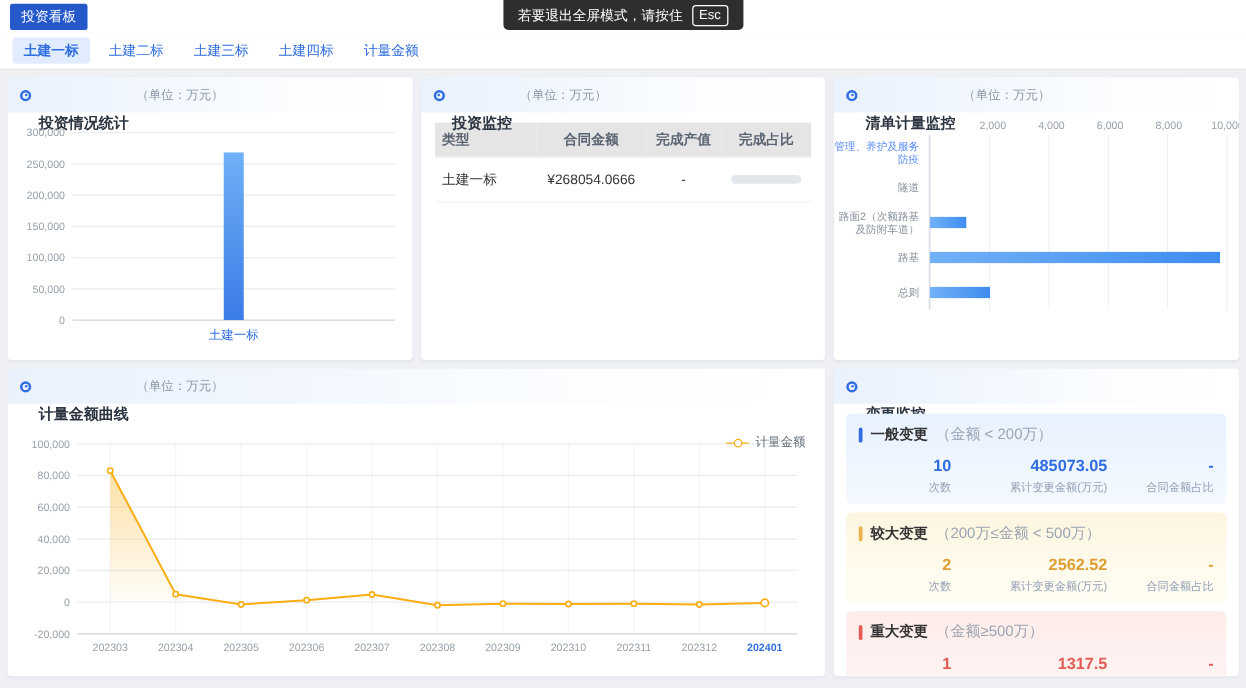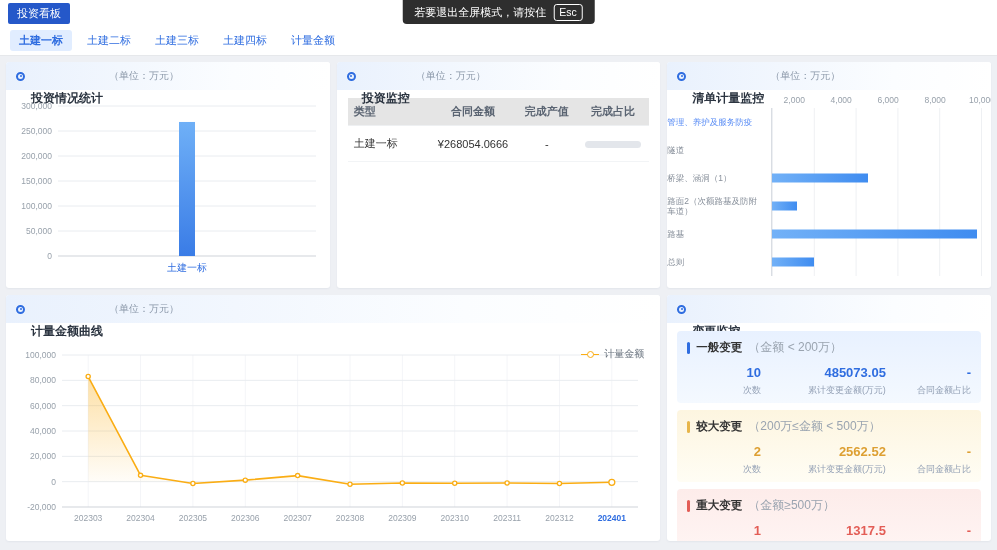--- a/index.html
+++ b/index.html
@@ -43,21 +43,21 @@
   .inv-table th:first-child, .inv-table td:first-child { text-align:left; width:27%; }
   .amount { color:#2f6de0; cursor:pointer; }
   .progress { display:inline-block; width:56px; height:7px; background:#e3e6eb; border-radius:3.5px; overflow:hidden; vertical-align:middle; }
   .progress-fill { display:block; height:100%; background:#4f9bf5; width:0; }
 
   
   .p3-body { padding:4px 0 0 0; }
   .hbar-xaxis { position:relative; height:14px; margin-left:80px; margin-right:9px; }
   .htick { position:absolute; transform:translateX(-50%); font-size:8.5px; color:#98a1ab; top:1px; }
   .hbar-row { display:flex; align-items:center; height:28px; }
-  .hbar-label { width:104px; padding-right:8px; text-align:left; font-size:8.5px; color:#88909b; line-height:1.2; flex:none; }
+  .hbar-label { width:76px; padding-right:8px; text-align:right; font-size:8.5px; color:#88909b; line-height:1.2; flex:none; }
   .hbar-label.hl { color:#5a8df5; }
   .hbar-track { flex:1; align-self:stretch; position:relative; margin-right:9px; border-left:1px solid #d9dde3; border-right:1px solid #eef0f3; background:linear-gradient(to right,#eef0f3 1px,transparent 1px); background-size:20% 100%; }
   .hbar-bar { position:absolute; left:0; top:50%; transform:translateY(-50%); height:9px; background:linear-gradient(to right,#72b1f7,#3f8cf0); }
 
   
   .p4-body { position:relative; height:218px; }
   .legend { position:absolute; top:4px; right:16px; display:flex; align-items:center; gap:5px; font-size:10px; color:#66707c; cursor:pointer; }
   .legend-line { width:18px; height:9px; position:relative; display:inline-block; }
   .legend-line::before { content:""; position:absolute; left:0; right:0; top:4px; border-top:1.6px solid #faad14; }
   .legend-line::after { content:""; position:absolute; left:5.5px; top:1.2px; width:5px; height:5px; border:1.6px solid #faad14; border-radius:50%; background:#fff; }
@@ -184,26 +184,20 @@
             <div class="hbar-row">
               <div class="hbar-label hl">管理、养护及服务防疫</div>
               <div class="hbar-track">
                 <div class="hbar-bar" style="width: 0%;"></div>
               </div>
             </div>
             <div class="hbar-row">
               <div class="hbar-label">隧道</div>
               <div class="hbar-track">
                 <div class="hbar-bar" style="width: 0%;"></div>
-              </div>
-            </div>
-            <div class="hbar-row">
-              <div class="hbar-label">桥梁、涵洞（1）</div>
-              <div class="hbar-track">
-                <div class="hbar-bar" style="width: 46%;"></div>
               </div>
             </div>
             <div class="hbar-row">
               <div class="hbar-label">路面2（次额路基及防附车道）</div>
               <div class="hbar-track">
                 <div class="hbar-bar" style="width: 12%;"></div>
               </div>
             </div>
             <div class="hbar-row">
               <div class="hbar-label">路基</div>

